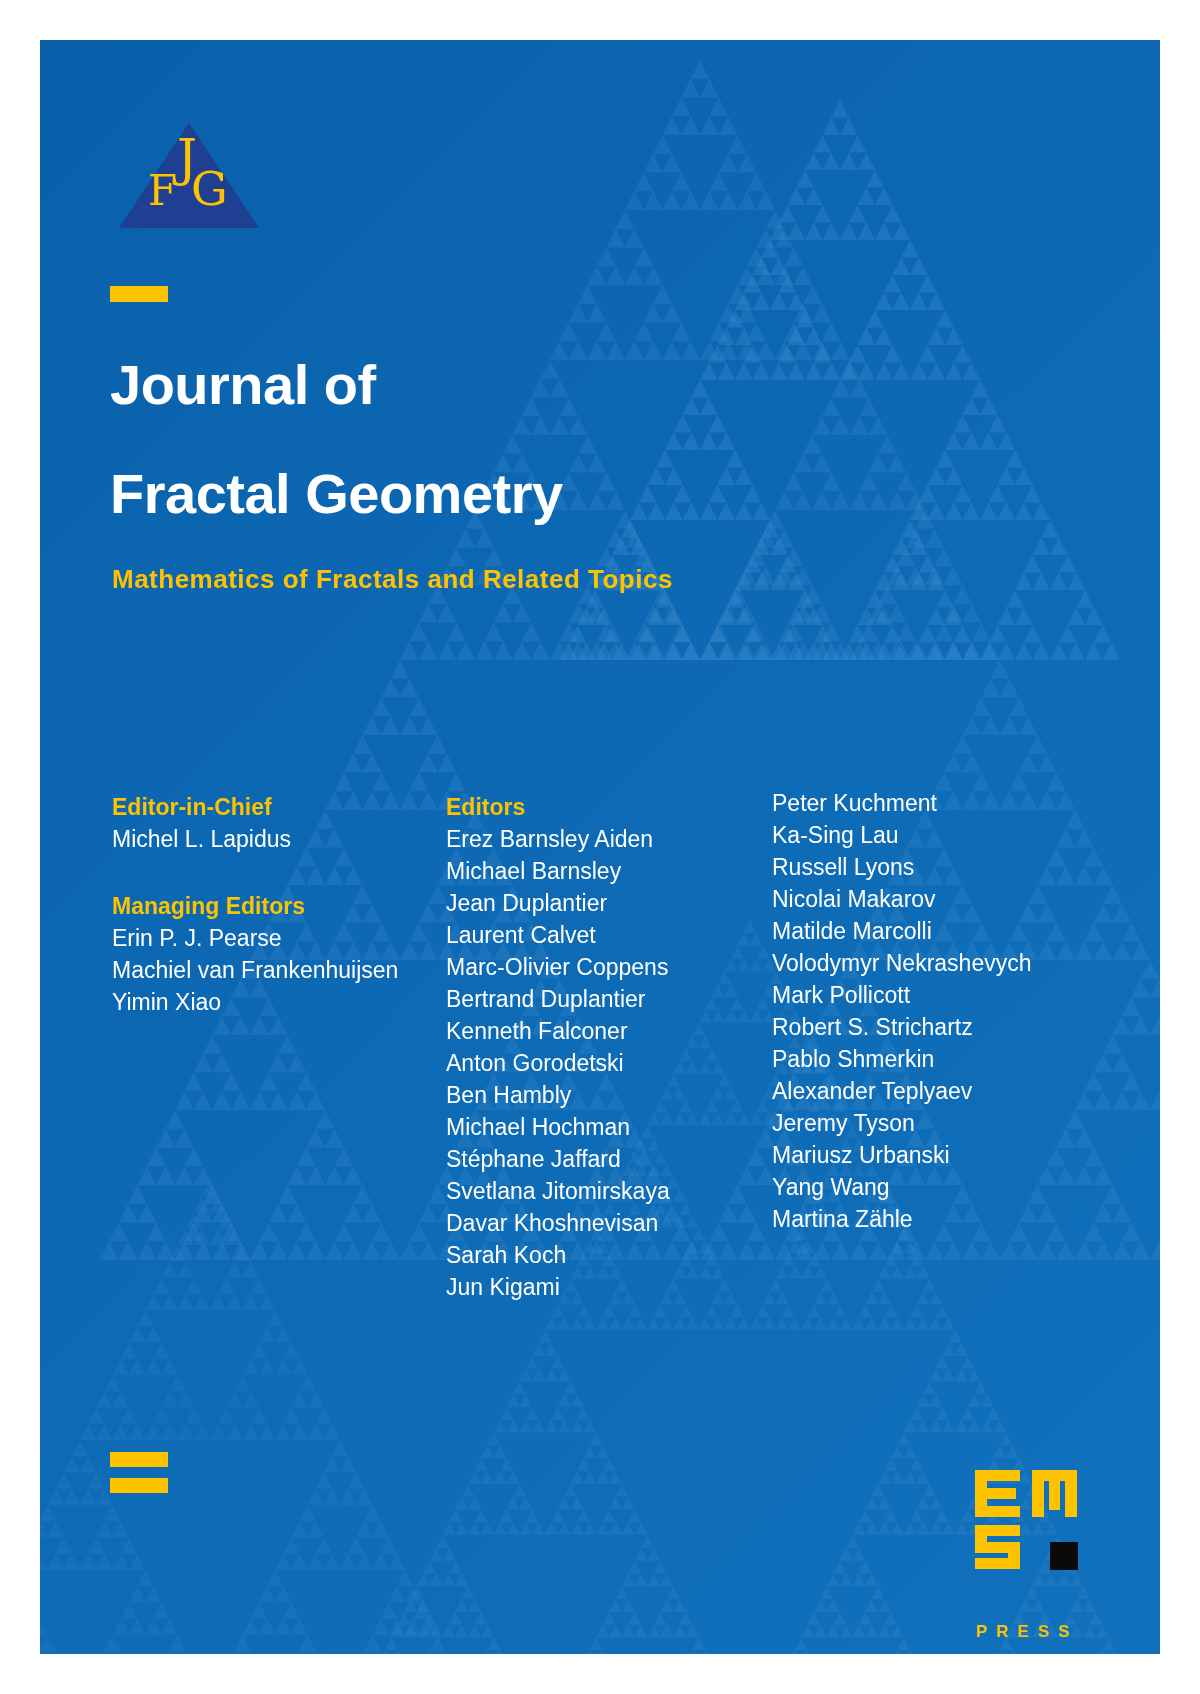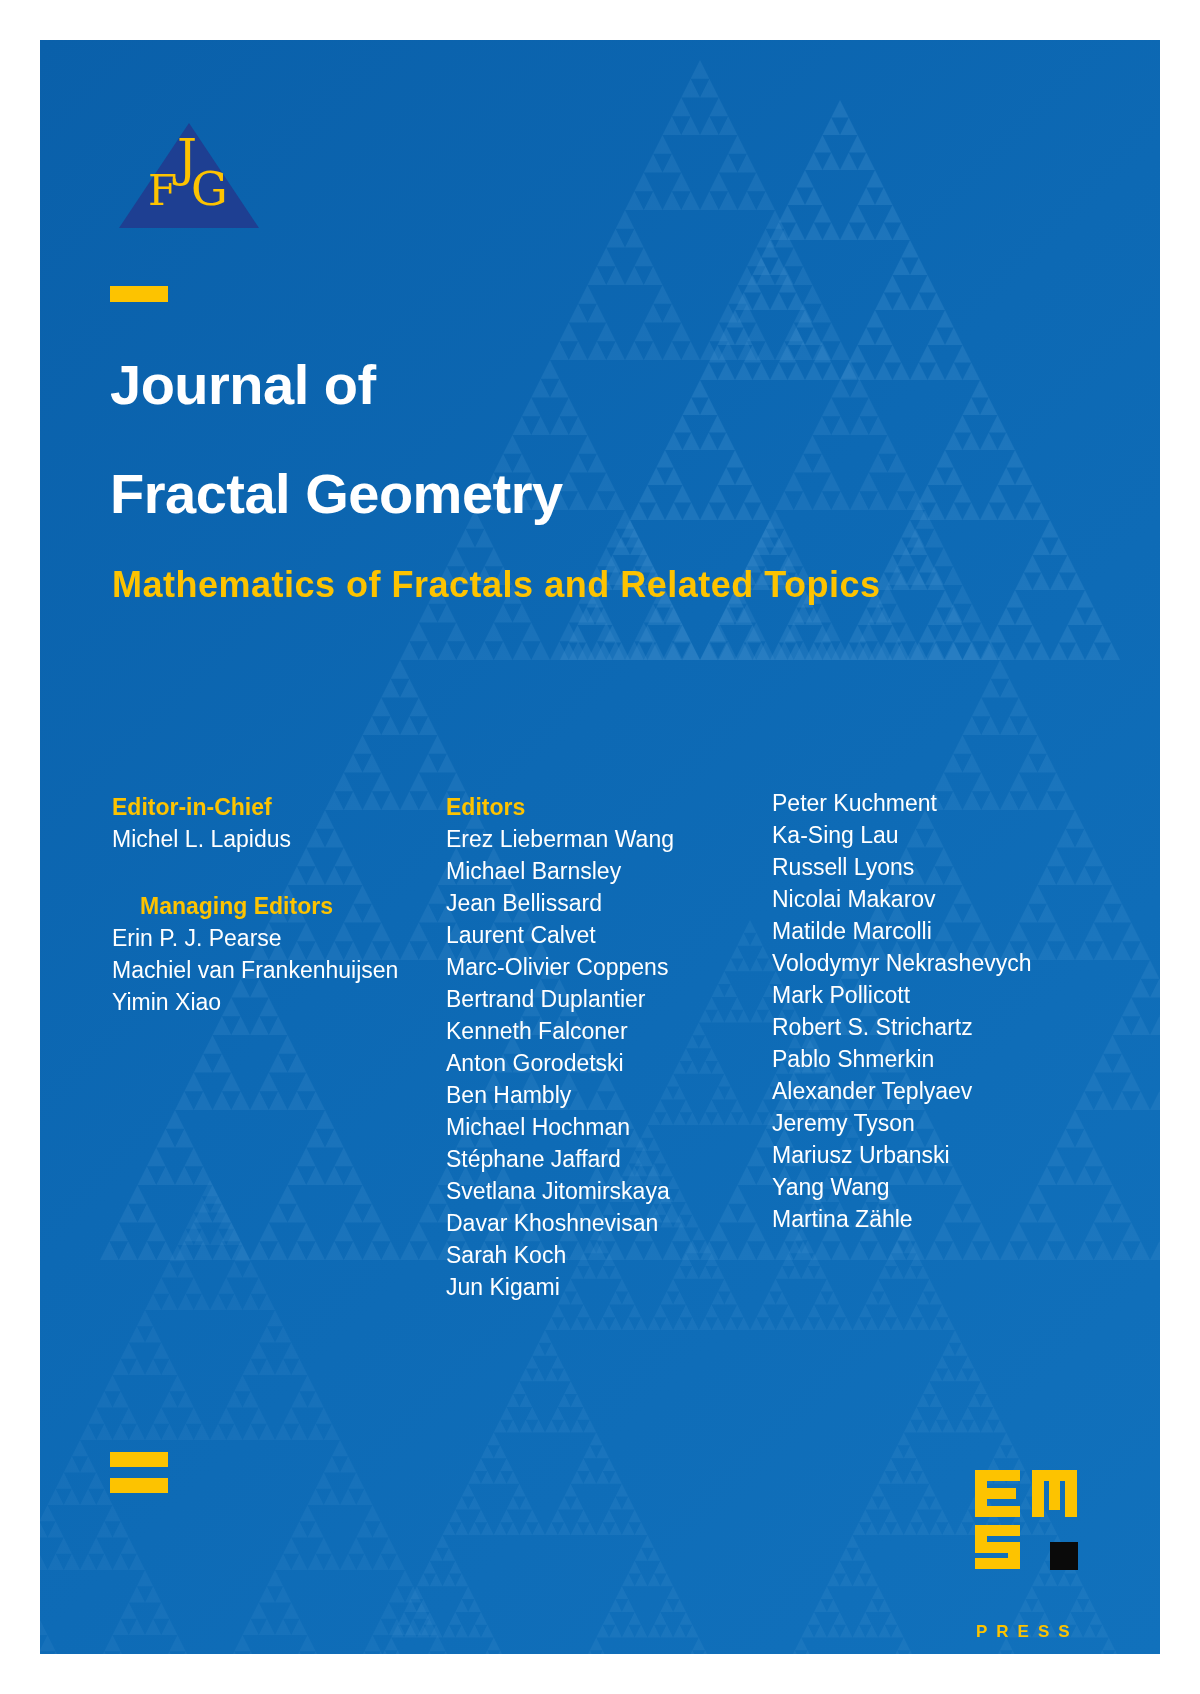--- a/index.html
+++ b/index.html
@@ -33,28 +33,28 @@
   .bar{position:absolute;background:var(--accent-yellow);}
   .bar-top{left:70px;top:246px;width:58px;height:16px;}
   .eq{position:absolute;left:70px;top:1412px;width:58px;height:41px;}
   .eq .b{position:absolute;left:0;width:58px;height:15px;background:var(--accent-yellow);}
   .eq .b2{top:26px;}
 
   .title{position:absolute;left:70px;top:290px;color:var(--text-white);
     font-size:56px;font-weight:bold;letter-spacing:-0.5px;line-height:109px;}
   .title span{display:block;}
   .subtitle{position:absolute;left:72px;top:524px;color:var(--accent-yellow);
-    font-size:36px;font-weight:bold;letter-spacing:0.5px;}
+    font-size:26px;font-weight:bold;letter-spacing:0.5px;}
 
   
   .col{position:absolute;color:var(--text-white);font-size:23px;}
   .col .hd{color:var(--accent-yellow);font-weight:bold;line-height:32px;margin-top:36px;}
   .col .nm{line-height:32px;font-weight:normal;white-space:nowrap;}
   .col-1{left:72px;top:715px;width:330px;}
-  .col-1 .hd2{margin-top:35px;margin-left:28px;}
+  .col-1 .hd2{margin-top:35px;}
   .col-2{left:406px;top:715px;width:322px;}
   .col-3{left:732px;top:747px;width:330px;}
 
   
   .ems{position:absolute;left:935px;top:1430px;width:145px;height:175px;}
   .ems svg{position:absolute;left:0;top:0;}
   .ems .press{position:absolute;left:1px;top:152px;color:var(--accent-yellow);
     font-size:17px;font-weight:bold;letter-spacing:9px;text-align:right;}
 </style>
 </head>
@@ -133,23 +133,23 @@
       <div>
           <div class="nm">Erin P. J. Pearse</div>
           <div class="nm">Machiel van Frankenhuijsen</div>
           <div class="nm">Yimin Xiao</div>
         </div>
     </div>
 
     <div class="col col-2">
       <div class="hd">Editors</div>
       <div>
-          <div class="nm">Erez Lieberman Wang</div>
+          <div class="nm">Erez Barnsley Aiden</div>
           <div class="nm">Michael Barnsley</div>
-          <div class="nm">Jean Bellissard</div>
+          <div class="nm">Jean Duplantier</div>
           <div class="nm">Laurent Calvet</div>
           <div class="nm">Marc-Olivier Coppens</div>
           <div class="nm">Bertrand Duplantier</div>
           <div class="nm">Kenneth Falconer</div>
           <div class="nm">Anton Gorodetski</div>
           <div class="nm">Ben Hambly</div>
           <div class="nm">Michael Hochman</div>
           <div class="nm">Stéphane Jaffard</div>
           <div class="nm">Svetlana Jitomirskaya</div>
           <div class="nm">Davar Khoshnevisan</div>

